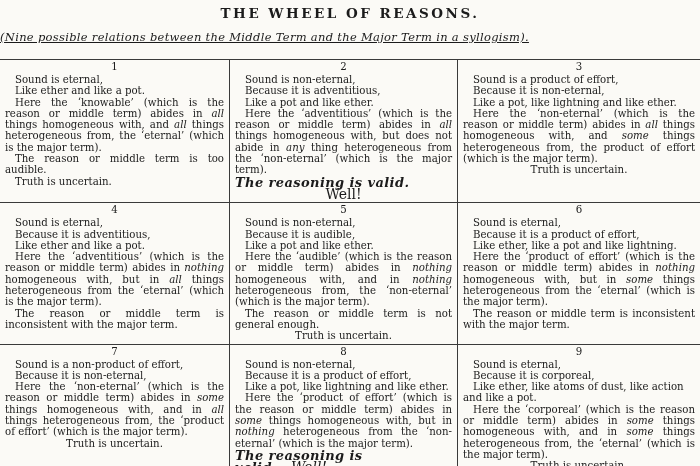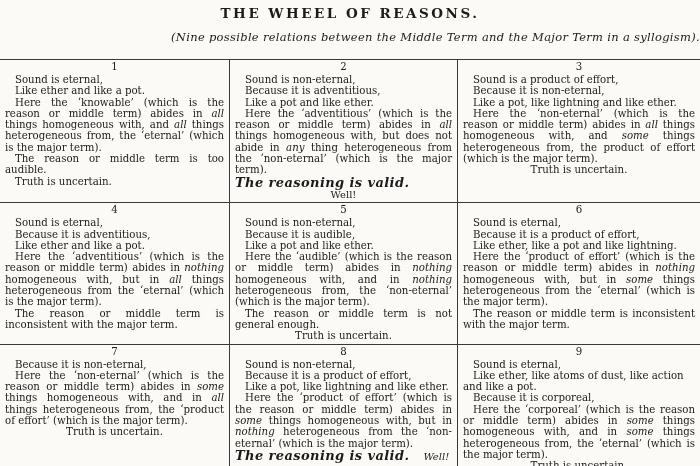--- a/index.html
+++ b/index.html
@@ -13,25 +13,26 @@
   }
   .page{width:700px;height:466px;position:relative;}
   .title{
     text-align:center;
     font-weight:bold;
     font-size:13.5px;
     letter-spacing:2.5px;
     padding-top:5px;
   }
   .subtitle{
-    text-align:right;
+    text-align:left;
     font-style:italic;
     font-size:11.5px;
     margin-top:9px;
     letter-spacing:0.3px;
+    text-decoration:underline;
   }
   .grid{
     position:absolute;
     top:59px;left:0;
     width:700px;
     border-top:1px solid #3a3a3a;
     border-bottom:1px solid #2a2a2a;
     display:grid;
     grid-template-columns:230px 228px 242px;
     grid-template-rows:minmax(125px,auto) minmax(136px,auto) minmax(120px,auto);
@@ -59,21 +60,21 @@
     text-indent:10px;
     text-align:justify;
   }
   .concl-center{text-align:center;}
   .verdict-line{margin-top:1px;font-style:italic;}
   .verdict{
     font-weight:bold;
     font-size:13px;
     letter-spacing:0.4px;
   }
-  .remark{font-size:10px;}
+  .remark{font-size:14px;}
   .remark.inline{margin-left:14px;}
 </style>
 </head>
 <body>
 
 <div class="page">
 
   <div class="title">THE WHEEL OF REASONS.</div>
   <div class="subtitle">(Nine possible relations between the Middle Term and the Major Term in a syllogism).</div>
 
@@ -132,39 +133,40 @@
       <div class="cell-number">6</div>
       <div class="statement">Sound is eternal,</div>
       <div class="statement">Because it is a product of effort,</div>
       <div class="statement">Like ether, like a pot and like lightning.</div>
       <div class="explain">Here the ‘product of effort’ (which is the reason or middle term) abides in <i>nothing</i> homogeneous with, but in <i>some</i> things heterogeneous from the ‘eternal’ (which is the major term).</div>
       <div class="concl-para">The reason or middle term is inconsistent with the major term.</div>
     </div>
 
     <div class="cell col1 row3">
       <div class="cell-number">7</div>
+      <div class="statement">Sound is a non-product of effort,</div>
       <div class="statement">Because it is non-eternal,</div>
       <div class="explain">Here the ‘non-eternal’ (which is the reason or middle term) abides in <i>some</i> things homogeneous with, and in <i>all</i> things heterogeneous from, the ‘product of effort’ (which is the major term).</div>
       <div class="concl-center">Truth is uncertain.</div>
     </div>
 
     <div class="cell col2 row3">
       <div class="cell-number">8</div>
       <div class="statement">Sound is non-eternal,</div>
       <div class="statement">Because it is a product of effort,</div>
       <div class="statement">Like a pot, like lightning and like ether.</div>
       <div class="explain">Here the ‘product of effort’ (which is the reason or middle term) abides in <i>some</i> things homogeneous with, but in <i>nothing</i> heterogeneous from the ‘non-eternal’ (which is the major term).</div>
       <div class="verdict-line">
         <span class="verdict">The reasoning is valid.</span><span class="remark inline">Well!</span>
       </div>
     </div>
 
     <div class="cell col3 row3">
       <div class="cell-number">9</div>
       <div class="statement">Sound is eternal,</div>
+      <div class="statement">Because it is corporeal,</div>
       <div class="statement">Like ether, like atoms of dust, like action and like a pot.</div>
-      <div class="statement">Because it is corporeal,</div>
       <div class="explain">Here the ‘corporeal’ (which is the reason or middle term) abides in <i>some</i> things homogeneous with, and in <i>some</i> things heterogeneous from, the ‘eternal’ (which is the major term).</div>
       <div class="concl-center">Truth is uncertain.</div>
     </div>
 
   </div>
 </div>
 
 </body></html>

